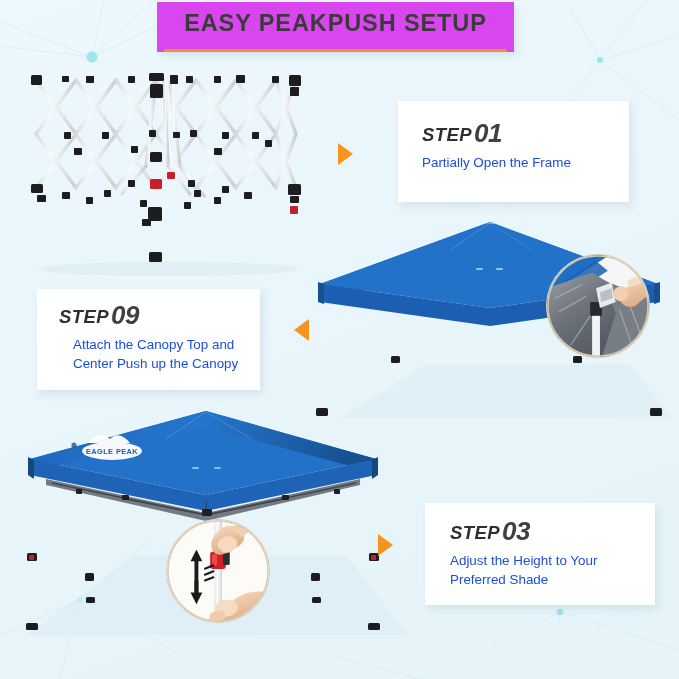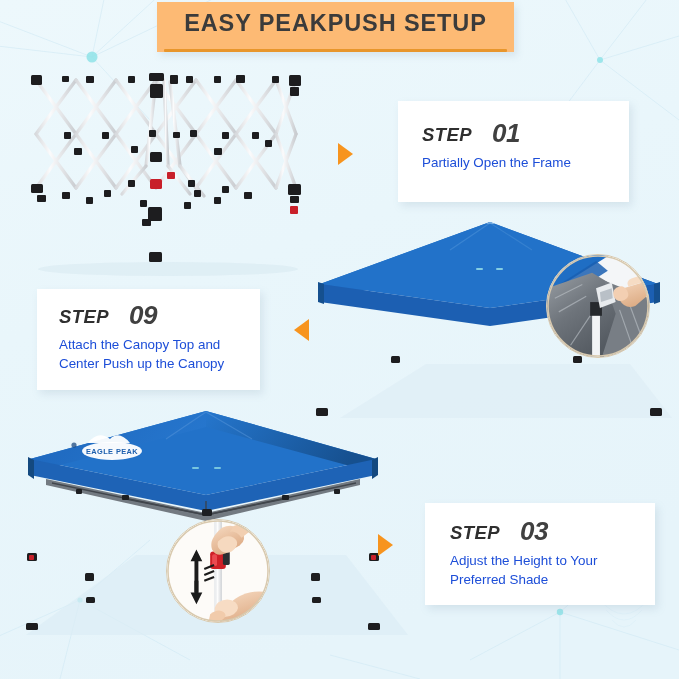--- a/index.html
+++ b/index.html
@@ -11,21 +11,21 @@
     position:relative;
   }
   #stage { position:absolute; inset:0; width:679px; height:679px; overflow:hidden; }
 
   
   .bg-deco { position:absolute; inset:0; width:100%; height:100%; pointer-events:none; }
 
   
   .title-card {
     position:absolute; left:157px; top:2px; width:357px; height:50px;
-    background:#fdba74;
+    background:#d946ef;
     box-shadow:3px 4px 7px rgba(120,150,170,.17);
     display:flex; align-items:center; justify-content:center;
     z-index:40;
   }
   .title-text {
     font-size:23.5px; font-weight:bold; color:#3b3b3b;
     letter-spacing:.9px; line-height:1; white-space:nowrap;
     position:relative; padding-bottom:6px;
   }
   .title-underline {
@@ -36,37 +36,37 @@
   
   .step-card {
     position:absolute; background:#fff;
     box-shadow:3px 4px 8px rgba(120,150,170,.18);
     z-index:35;
   }
   #card-01 { left:398px; top:101px; width:231px; height:101px; }
   #card-02 { left:37px;  top:289px; width:223px; height:101px; }
   #card-03 { left:425px; top:503px; width:230px; height:102px; }
 
-  .step-head { display:flex; align-items:flex-end; gap:20px; }
+  .step-head { display:flex; align-items:flex-end; gap:2px; }
   .step-word {
     font-size:18.5px; font-weight:bold; font-style:italic;
     color:#2f2f2f; letter-spacing:.4px; line-height:1;
   }
   .step-num {
     font-size:26px; font-weight:bold; font-style:italic;
     color:#404040; letter-spacing:-.3px; line-height:.86;
   }
   .step-body {
     font-size:13.4px; color:#1d4ed8; line-height:1.42;
     margin-top:9px; white-space:pre-line;
   }
   #card-01 .step-head { margin:21px 0 0 24px; }
   #card-01 .step-body { margin-left:24px; }
   #card-02 .step-head { margin:15px 0 0 22px; }
-  #card-02 .step-body { margin-left:22px; }
+  #card-02 .step-body { margin-left:36px; }
   #card-03 .step-head { margin:17px 0 0 25px; }
   #card-03 .step-body { margin-left:25px; }
 
   
   .arrow { position:absolute; width:0; height:0; z-index:30; }
   .arrow-right {
     border-top:11px solid transparent; border-bottom:11px solid transparent;
     border-left:15px solid #f7941e;
   }
   .arrow-left {

